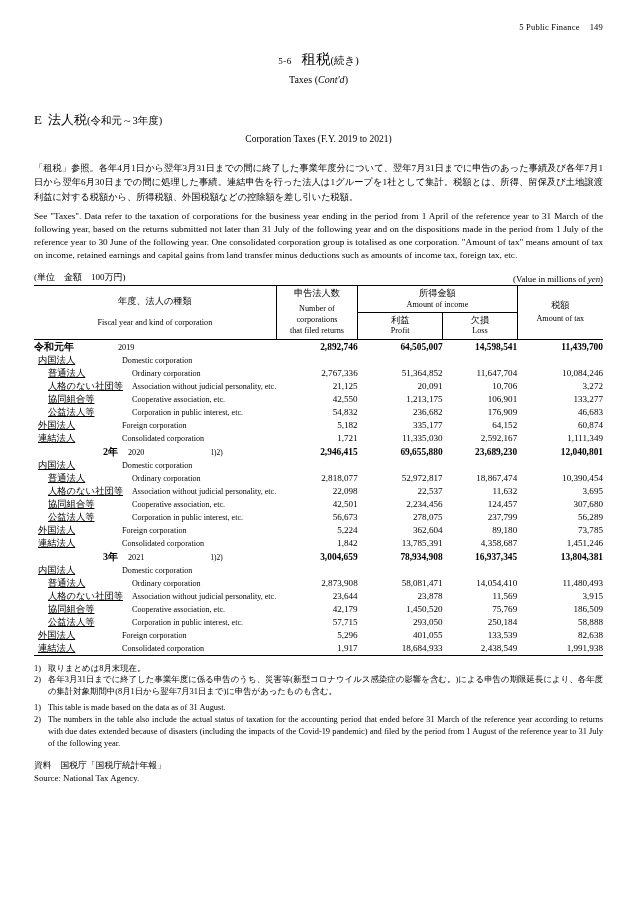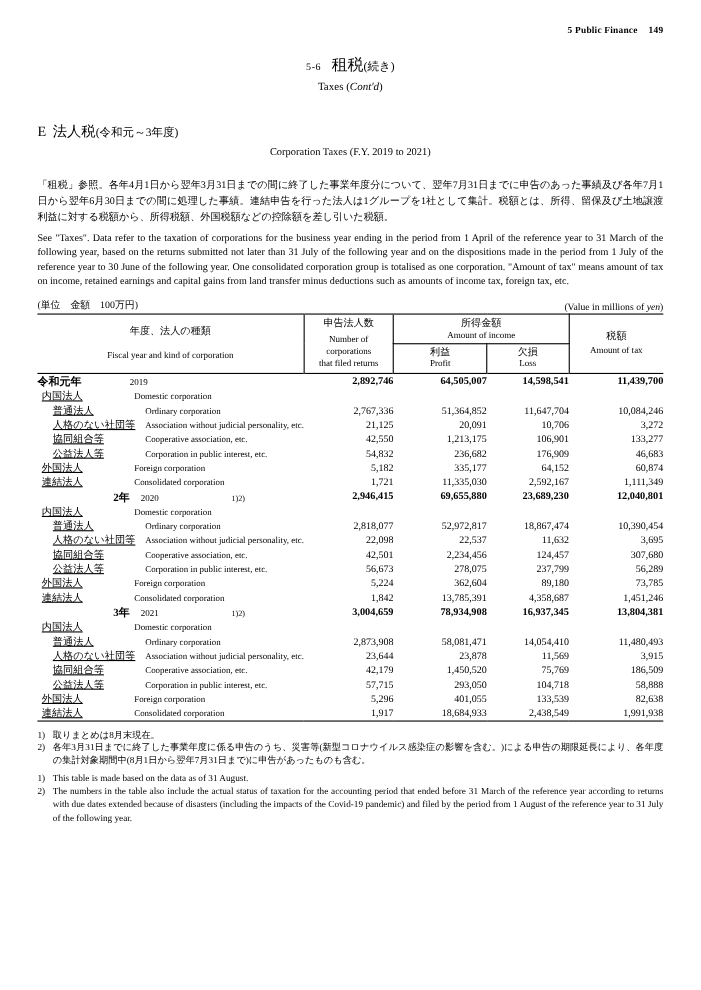--- a/index.html
+++ b/index.html
@@ -21,21 +21,20 @@
     width: 637px;
     height: 900px;
     box-sizing: border-box;
     padding: 22px 34px 10px 34px;
   }
   .running-head {
     text-align: right;
     font-size: 8.5px;
     letter-spacing: 0.2px;
     margin-bottom: 18px;
-    font-weight: bold;
   }
   .running-head .sep { display: inline-block; width: 10px; }
 
   .sec-title {
     text-align: center;
     font-size: 14.5px;
     margin-top: 8px;
   }
   .sec-title .num { letter-spacing: 0.5px; }
   .sec-title .jp { font-size: 14.5px; }
@@ -514,21 +513,21 @@
       </tr>
       <tr>
         <td class="cellpad">
             <div class="lblwrap indent2">
               <span class="jp lbl">公益法人等</span>
               <span class="en lbl-en">Corporation in public interest, etc.</span>
             </div>
           </td>
         <td class="num">57,715</td>
         <td class="num">293,050</td>
-        <td class="num">104,718</td>
+        <td class="num">250,184</td>
         <td class="num">58,888</td>
       </tr>
       <tr>
         <td class="cellpad">
             <div class="lblwrap indent1">
               <span class="jp lbl">外国法人</span>
               <span class="en lbl-en">Foreign corporation</span>
             </div>
           </td>
         <td class="num">5,296</td>
@@ -563,14 +562,18 @@
     <div class="fn fn-en">
       <div class="fnnum">1)</div>
       <div class="fntxt">This table is made based on the data as of 31 August.</div>
     </div>
     <div class="fn">
       <div class="fnnum">2)</div>
       <div class="fntxt">The numbers in the table also include the actual status of taxation for the accounting period that ended before 31 March of the reference year according to returns with due dates extended because of disasters (including the impacts of the Covid-19 pandemic) and filed by the period from 1 August of the reference year to 31 July of the following year.</div>
     </div>
   </div>
 
+  <div class="source">
+    <div class="jp">資料　国税庁「国税庁統計年報」</div>
+    <div class="en">Source:  National Tax Agency.</div>
+  </div>
 
 </div>
 
 </body></html>

